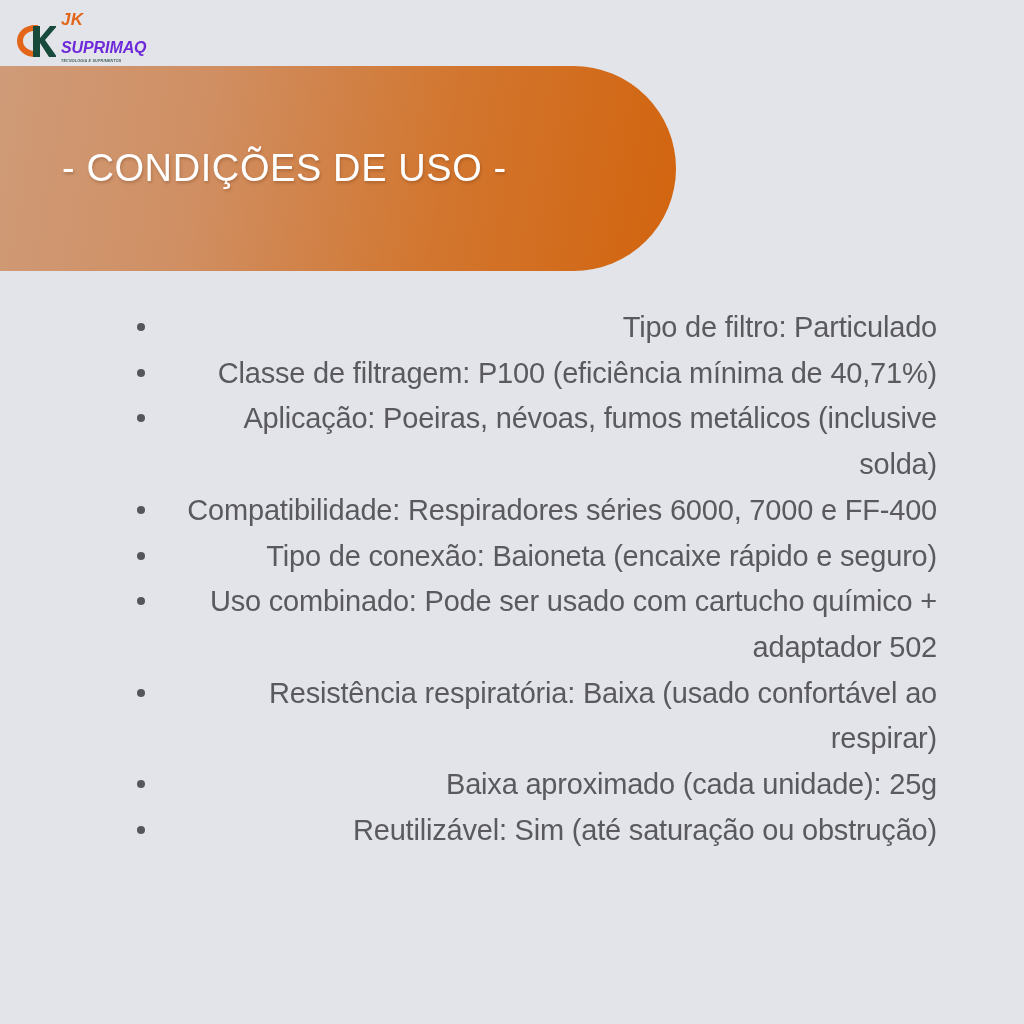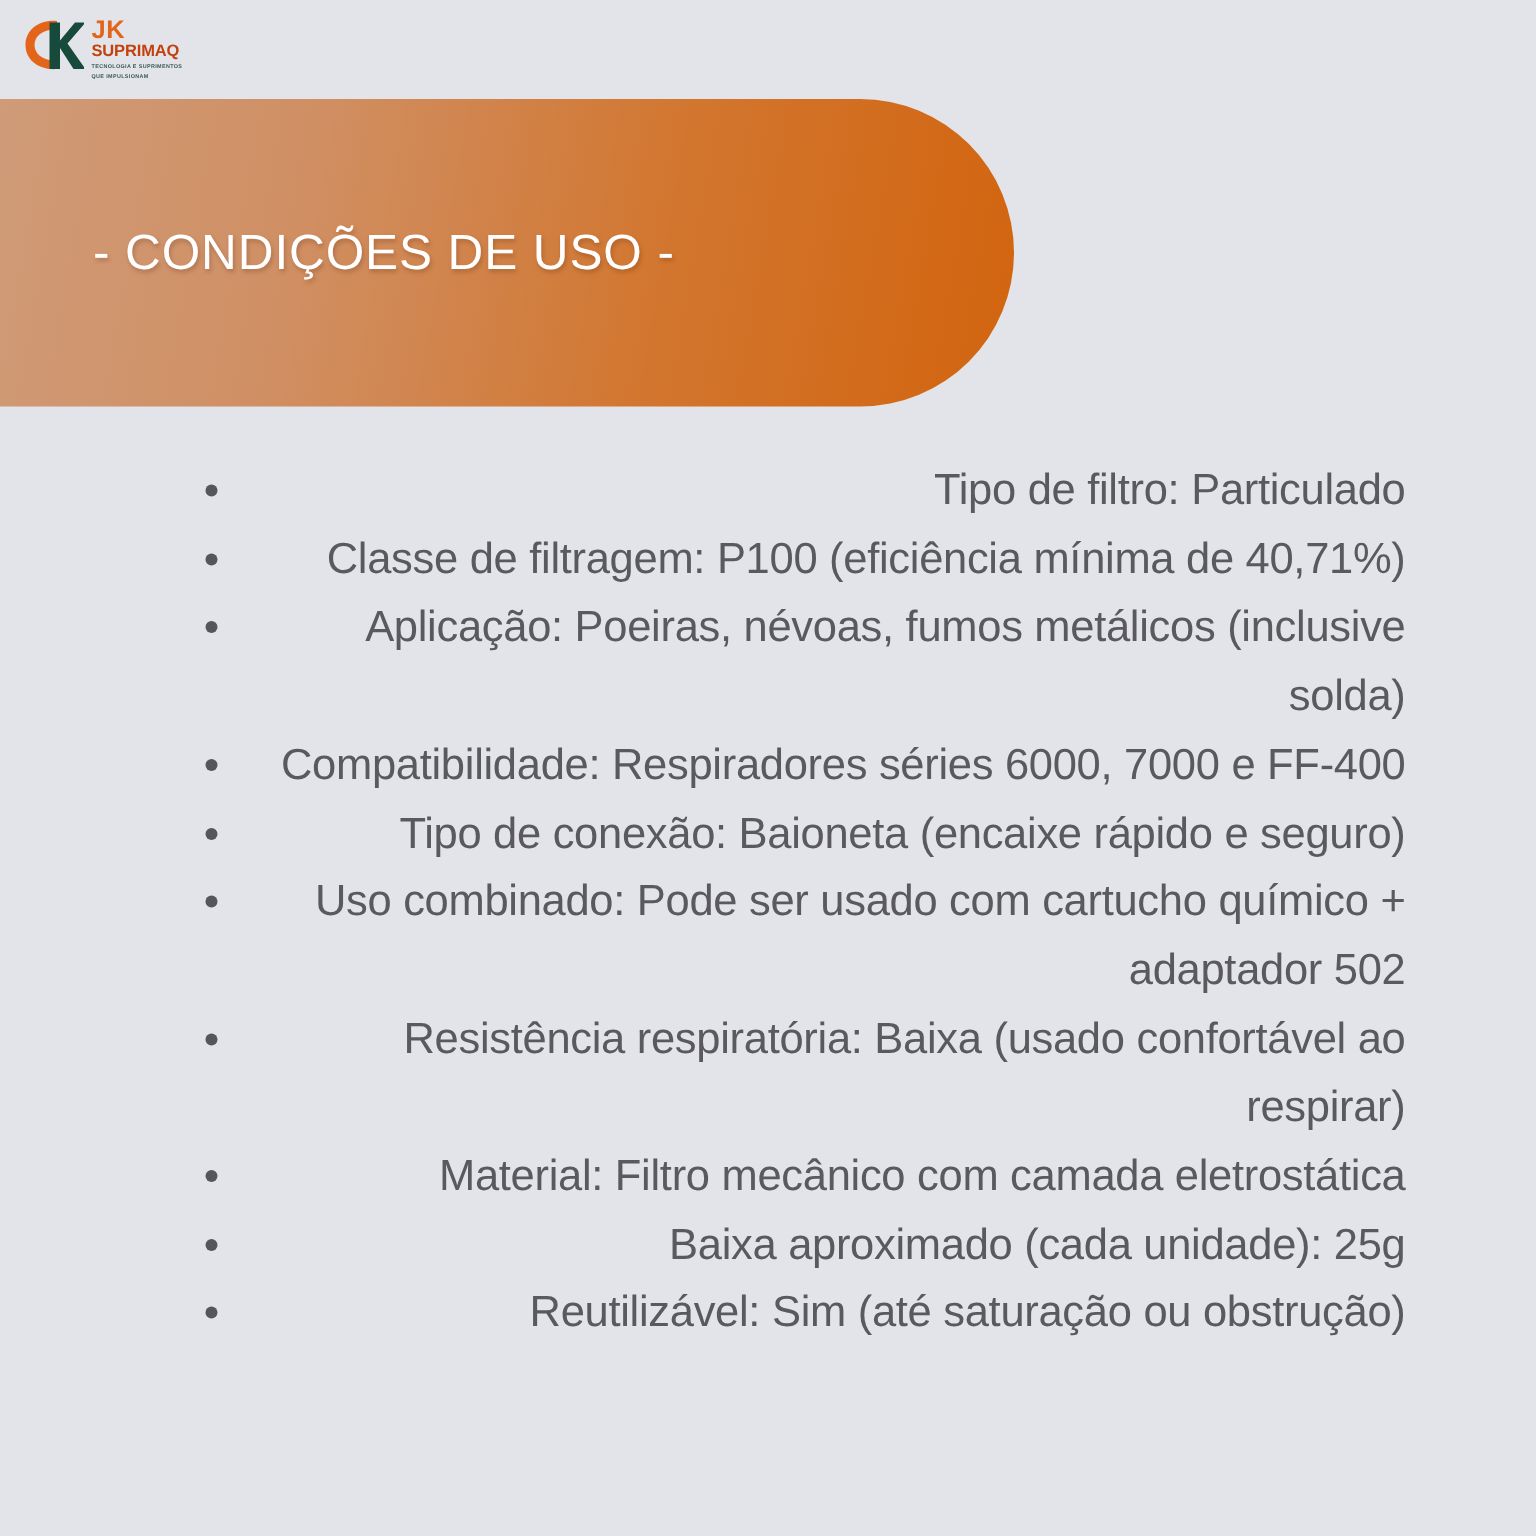--- a/index.html
+++ b/index.html
@@ -21,21 +21,22 @@
     top: 0; left: 0;
     width: 1024px;
     height: 66px;
     background: #e3e4e9;
   }
   .logo {
     position: absolute;
     left: 14px;
     top: 10px;
     display: flex;
-    align-items: flex-start;
+    align-items: center;
+    font-style: italic;
   }
   .logo-mark {
     width: 42px;
     height: 40px;
     flex: 0 0 42px;
     position: relative;
   }
   .logo-text {
     margin-left: 5px;
     padding-top: 1px;
@@ -43,27 +44,27 @@
   }
   .logo-jk {
     font-size: 17px;
     font-weight: bold;
     color: #e2651a;
     letter-spacing: 0.3px;
     line-height: 1;
     display: block;
   }
   .logo-suprimaq {
-    font-size: 11px;
-    font-weight: bold;
-    color: #c2410c;
+    font-size: 16px;
+    font-weight: bold;
+    color: #6d28d9;
     letter-spacing: -0.1px;
     line-height: 1.1;
     display: block;
-    margin-top: 0;
+    margin-top: 11px;
   }
   .logo-tagline {
     font-size: 3.6px;
     color: #3a5c52;
     letter-spacing: 0.25px;
     line-height: 1.45;
     display: block;
     margin-top: 2px;
     font-weight: bold;
   }
@@ -88,21 +89,21 @@
     color: #ffffff;
     font-size: 42px;
     font-weight: bold;
     letter-spacing: -0.4px;
     line-height: 1.05;
     text-shadow: 1px 2px 3px rgba(90,40,10,0.30);
     margin: 0 0 8px 0;
   }
   .banner-subtitle {
     color: #ffffff;
-    font-size: 33px;
+    font-size: 38px;
     font-weight: normal;
     letter-spacing: 0.6px;
     line-height: 1.05;
     text-shadow: 1px 2px 3px rgba(90,40,10,0.28);
     margin: 0;
   }
 
   
   .spec-list {
     position: absolute;
@@ -181,23 +182,19 @@
   <li class="spec-item">
     <span class="bullet"></span>
     <span>Uso combinado: Pode ser usado com cartucho químico + adaptador 502</span>
   </li>
   <li class="spec-item">
     <span class="bullet"></span>
     <span>Resistência respiratória: Baixa (usado confortável ao respirar)</span>
   </li>
   <li class="spec-item">
     <span class="bullet"></span>
-    <span>Material: Filtro mecânico com camada eletrostática</span>
-  </li>
-  <li class="spec-item">
-    <span class="bullet"></span>
     <span>Baixa aproximado (cada unidade): 25g</span>
   </li>
   <li class="spec-item">
     <span class="bullet"></span>
     <span>Reutilizável: Sim (até saturação ou obstrução)</span>
   </li>
 </ul>
 
 </body></html>

